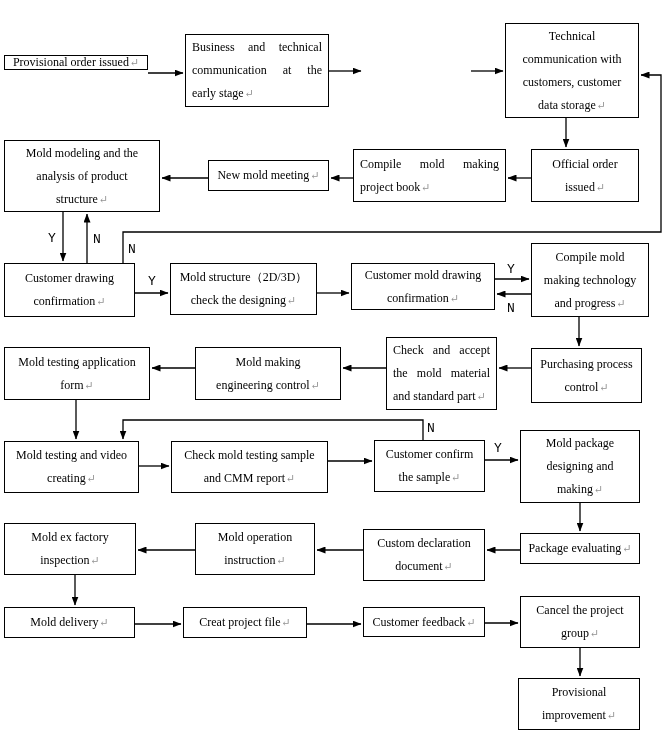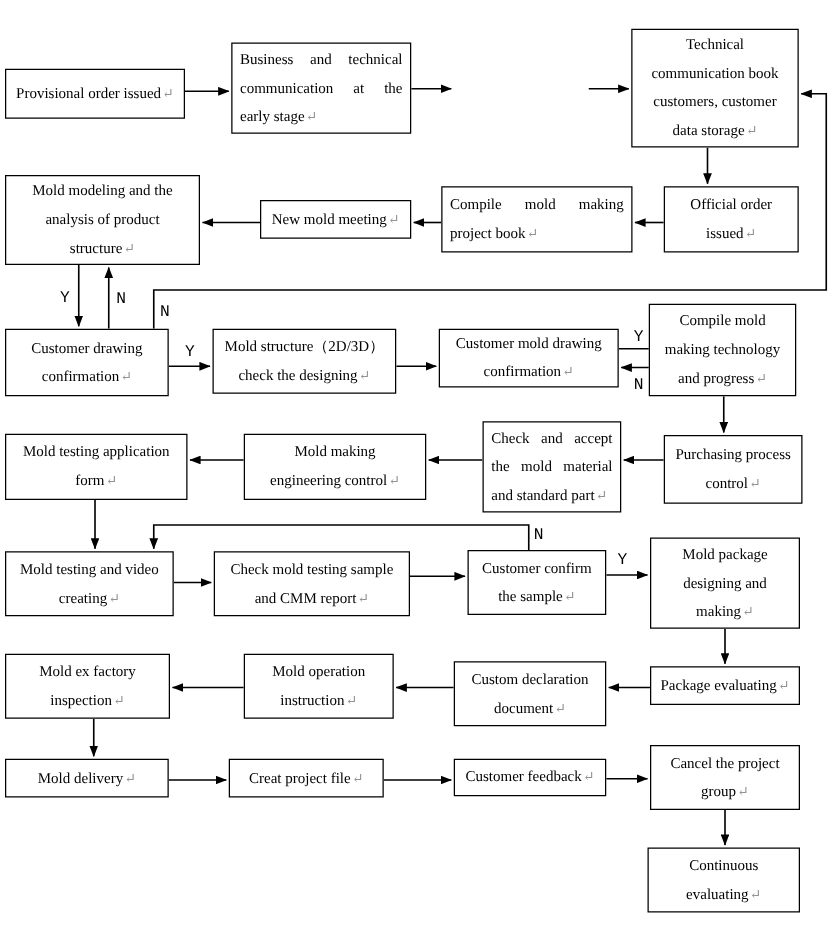--- a/index.html
+++ b/index.html
@@ -65,28 +65,28 @@
       <line x1="363" y1="550" x2="317" y2="550" marker-end="url(#ah)"></line>
       <line x1="195" y1="550" x2="138" y2="550" marker-end="url(#ah)"></line>
       <line x1="75" y1="575" x2="75" y2="605" marker-end="url(#ah)"></line>
       <line x1="135" y1="624" x2="181" y2="624" marker-end="url(#ah)"></line>
       <line x1="307" y1="624" x2="361" y2="624" marker-end="url(#ah)"></line>
       <line x1="485" y1="623" x2="518" y2="623" marker-end="url(#ah)"></line>
       <line x1="580" y1="648" x2="580" y2="676" marker-end="url(#ah)"></line>
     </g>
   </svg>
 
-  <div class="fbox" style="left:4px;top:55px;width:144px;height:40px">
+  <div class="fbox" style="left:4px;top:55px;width:144px;height:15px">
     <span class="bt"><span>Provisional order issued</span><span class="ret">↵</span></span>
   </div>
   <div class="fbox just" style="left:185px;top:34px;width:144px;height:73px">
     <span class="bt"><span>Business and technical communication at the early stage</span><span class="ret">↵</span></span>
   </div>
   <div class="fbox" style="left:505px;top:23px;width:134px;height:95px">
-    <span class="bt"><span>Technical communication book customers, customer data storage</span><span class="ret">↵</span></span>
+    <span class="bt"><span>Technical communication with customers, customer data storage</span><span class="ret">↵</span></span>
   </div>
 
   <div class="fbox" style="left:531px;top:149px;width:108px;height:53px">
     <span class="bt"><span>Official order issued</span><span class="ret">↵</span></span>
   </div>
   <div class="fbox just" style="left:353px;top:149px;width:153px;height:53px">
     <span class="bt"><span>Compile mold making project book</span><span class="ret">↵</span></span>
   </div>
   <div class="fbox" style="left:208px;top:160px;width:121px;height:31px">
     <span class="bt"><span>New mold meeting</span><span class="ret">↵</span></span>
@@ -97,21 +97,21 @@
 
   <div class="fbox" style="left:4px;top:263px;width:131px;height:54px">
     <span class="bt"><span>Customer drawing confirmation</span><span class="ret">↵</span></span>
   </div>
   <div class="fbox" style="left:170px;top:263px;width:147px;height:52px;padding:0 3px">
     <span class="bt"><span>Mold structure（2D/3D）check the designing</span><span class="ret">↵</span></span>
   </div>
   <div class="fbox" style="left:351px;top:263px;width:144px;height:47px">
     <span class="bt"><span>Customer mold drawing confirmation</span><span class="ret">↵</span></span>
   </div>
-  <div class="fbox" style="left:519px;top:243px;width:118px;height:74px">
+  <div class="fbox" style="left:531px;top:243px;width:118px;height:74px">
     <span class="bt"><span>Compile mold making technology and progress</span><span class="ret">↵</span></span>
   </div>
 
   <div class="fbox" style="left:4px;top:347px;width:146px;height:53px">
     <span class="bt"><span>Mold testing application form</span><span class="ret">↵</span></span>
   </div>
   <div class="fbox pad14" style="left:195px;top:347px;width:146px;height:53px">
     <span class="bt"><span>Mold making engineering control</span><span class="ret">↵</span></span>
   </div>
   <div class="fbox" style="left:531px;top:348px;width:111px;height:55px">
@@ -154,21 +154,21 @@
     <span class="bt"><span>Creat project file</span><span class="ret">↵</span></span>
   </div>
   <div class="fbox" style="left:363px;top:607px;width:122px;height:30px">
     <span class="bt"><span>Customer feedback</span><span class="ret">↵</span></span>
   </div>
   <div class="fbox" style="left:520px;top:596px;width:120px;height:52px">
     <span class="bt"><span>Cancel the project group</span><span class="ret">↵</span></span>
   </div>
 
   <div class="fbox" style="left:518px;top:678px;width:122px;height:52px">
-    <span class="bt"><span>Continuous evaluating</span><span class="ret">↵</span></span>
+    <span class="bt"><span>Provisional improvement</span><span class="ret">↵</span></span>
   </div>
 
   <div class="dl" style="left:52px;top:238px">Y</div>
   <div class="dl" style="left:97px;top:239px">N</div>
   <div class="dl" style="left:132px;top:249px">N</div>
   <div class="dl" style="left:152px;top:281px">Y</div>
   <div class="dl" style="left:511px;top:269px">Y</div>
   <div class="dl" style="left:511px;top:308px">N</div>
   <div class="dl" style="left:431px;top:428px">N</div>
   <div class="dl" style="left:498px;top:448px">Y</div>

